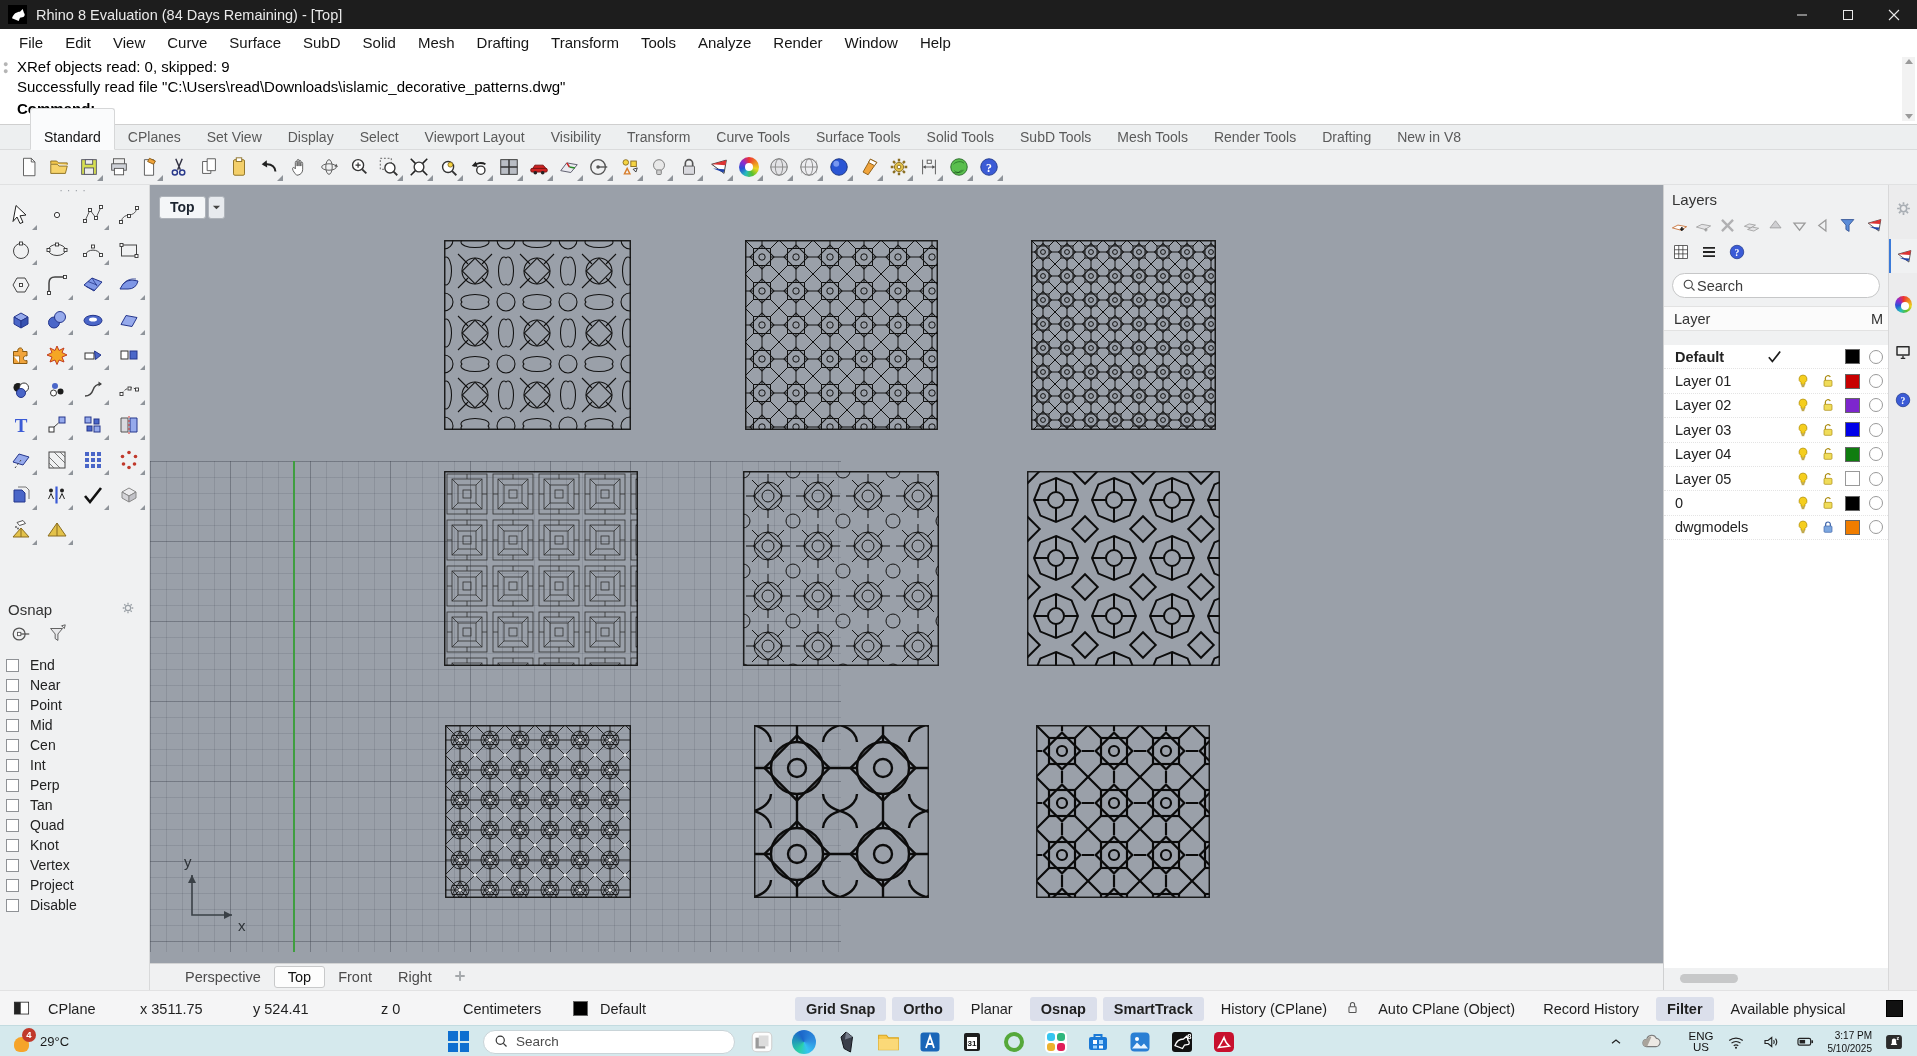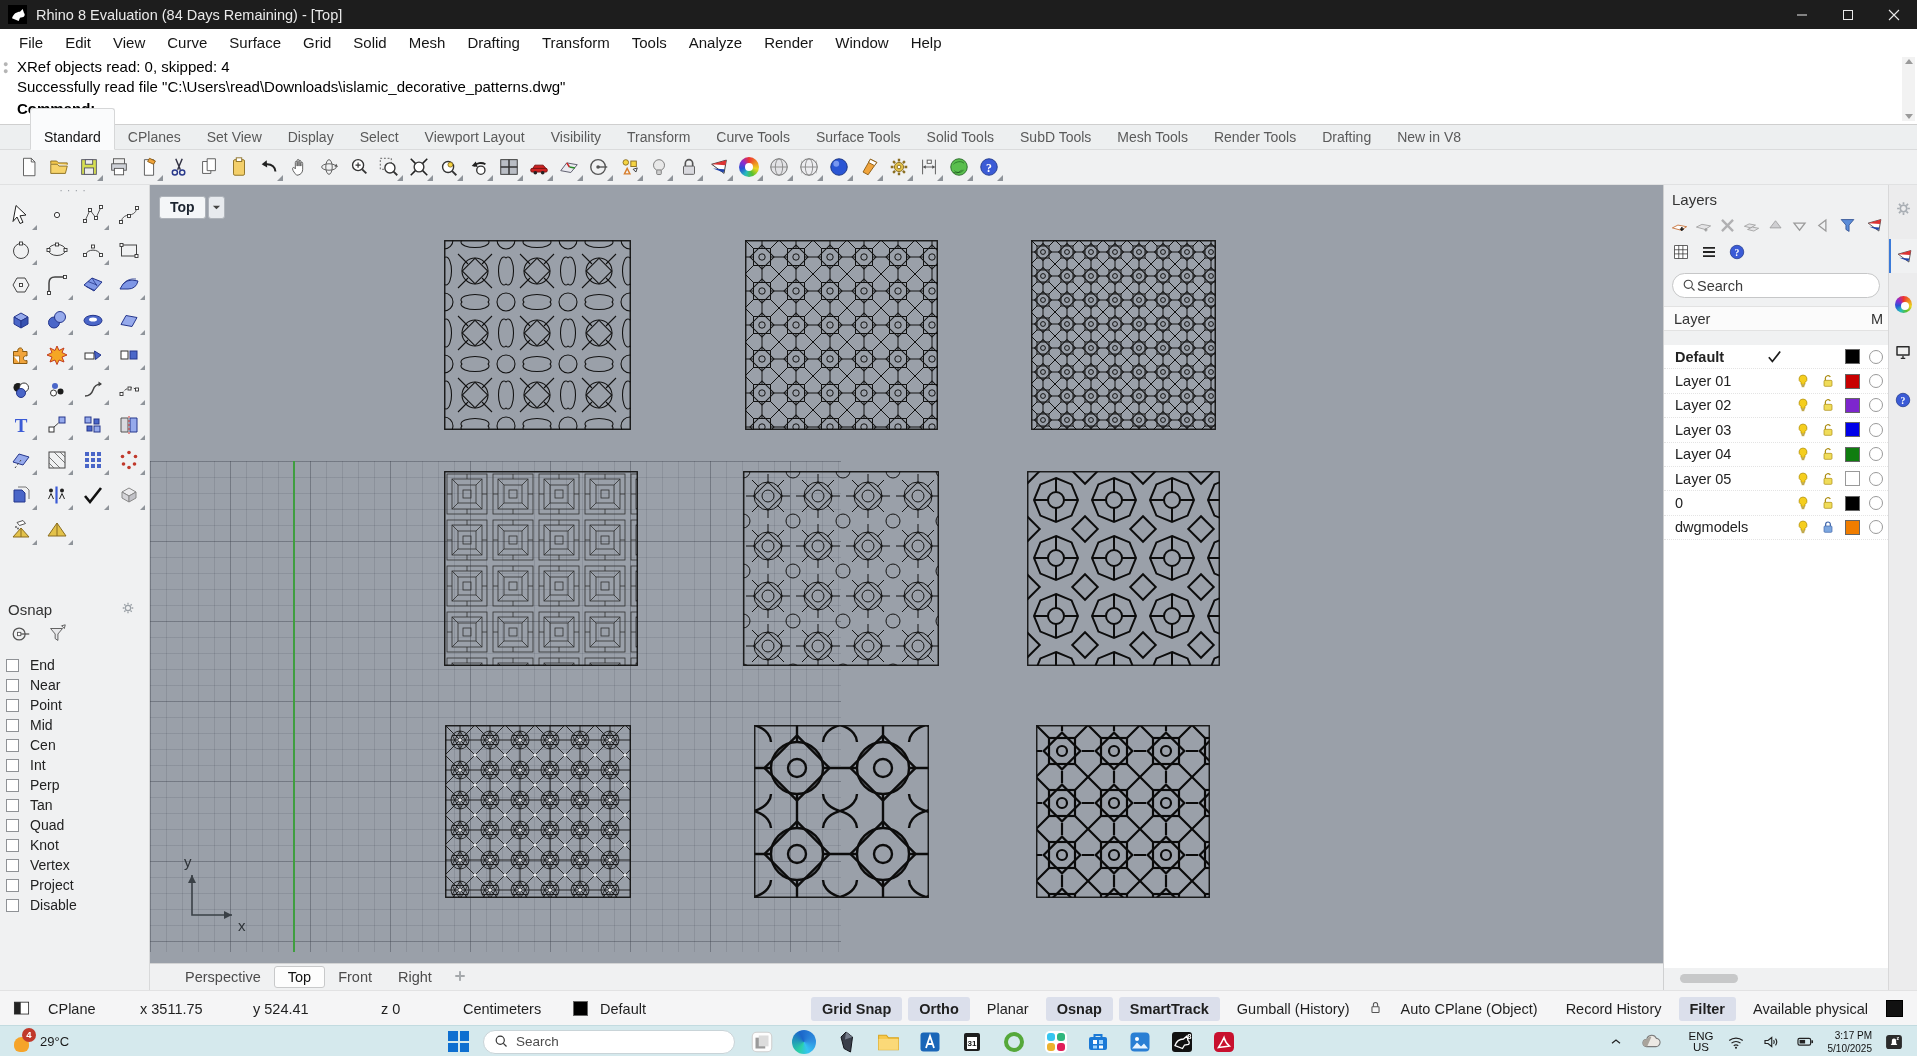--- a/index.html
+++ b/index.html
@@ -112,21 +112,21 @@
   .rp-hscroll .thumb{position:absolute;left:16px;top:6px;width:58px;height:9px;border-radius:5px;background:#c7c8c9;}
   .rp-strip{position:absolute;right:0;top:0;width:29px;height:100%;background:#ececed;border-left:1px solid #d8d8d9;
     display:flex;flex-direction:column;align-items:center;padding-top:6px;gap:14px;}
   .rp-strip .stab{width:29px;height:34px;display:flex;align-items:center;justify-content:center;}
   .rp-strip .stab.active{background:#f0f1f2;border-left:2px solid #3b7ad9;}
 
   
   .statusbar{position:absolute;left:0;top:990px;width:100%;height:35px;background:#f5f5f6;
     border-top:1px solid #e2e2e3;font-size:14.5px;color:#1f1f1f;}
   .sb-item{position:absolute;top:0;height:35px;display:flex;align-items:center;white-space:nowrap;}
-  .sb-toggles{position:absolute;left:795px;top:0;height:35px;display:flex;align-items:center;gap:6px;margin-left:16px;}
+  .sb-toggles{position:absolute;left:795px;top:0;height:35px;display:flex;align-items:center;gap:6px;}
   .toggle{padding:4px 11px;border-radius:3px;}
   .toggle.active{font-weight:bold;background:#dbdfeb;}
   .sb-blacksq{position:absolute;right:14px;top:9px;width:17px;height:17px;background:#111;border:1px solid #000;}
 
   
   .taskbar{position:absolute;left:0;top:1025px;width:100%;height:31px;background:#d5e9ed;border-top:1px solid #c2dbe0;}
   .tb-weather{position:absolute;left:12px;top:0;height:31px;display:flex;align-items:center;gap:6px;font-size:13px;color:#1a1a1a;}
   .wbadge{position:relative;width:22px;height:22px;}
   .wsun{position:absolute;left:2px;top:6px;width:15px;height:15px;border-radius:50% 50% 40% 40%;background:#f6a42a;}
   .wnum{position:absolute;right:-2px;top:-3px;width:14px;height:14px;border-radius:50%;background:#c0392b;color:#fff;
@@ -174,35 +174,35 @@
         </span>
     </div>
   </div>
 
   <div class="menubar" id="menubar">
       <span class="menu-item">File</span>
       <span class="menu-item">Edit</span>
       <span class="menu-item">View</span>
       <span class="menu-item">Curve</span>
       <span class="menu-item">Surface</span>
-      <span class="menu-item">Grid</span>
+      <span class="menu-item">SubD</span>
       <span class="menu-item">Solid</span>
       <span class="menu-item">Mesh</span>
       <span class="menu-item">Drafting</span>
       <span class="menu-item">Transform</span>
       <span class="menu-item">Tools</span>
       <span class="menu-item">Analyze</span>
       <span class="menu-item">Render</span>
       <span class="menu-item">Window</span>
       <span class="menu-item">Help</span>
     </div>
 
   <div class="cmdarea">
     <div class="cmd-handle">●<br>●</div>
-    <div class="cmd-line" style="top:3px">XRef objects read: 0, skipped: 4</div>
+    <div class="cmd-line" style="top:3px">XRef objects read: 0, skipped: 9</div>
     <div class="cmd-line" style="top:23px">Successfully read file "C:\Users\read\Downloads\islamic_decorative_patterns.dwg"</div>
     <div class="cmd-line cmd-prompt" style="top:45px">Command:</div>
     <div class="cmd-scroll">
       <i class="ar" style="top:2px;border-bottom:5px solid #9a9a9a;"></i>
       <i class="ar" style="bottom:2px;border-top:5px solid #9a9a9a;border-bottom:none;"></i>
     </div>
   </div>
 
   <div class="tabsrow" id="tabsrow">
       <span class="ttab active">Standard</span>
@@ -1338,21 +1338,21 @@
     <div class="sb-item" style="left:573px">
       <span class="swatch" id="sb-swatch" style="background: rgb(0, 0, 0);"></span>
       </div>
     <div class="sb-item" style="left:600px">Default</div>
     <div class="sb-toggles" id="sbtoggles">
         <span class="toggle active">Grid Snap</span>
         <span class="toggle active">Ortho</span>
         <span class="toggle">Planar</span>
         <span class="toggle active">Osnap</span>
         <span class="toggle active">SmartTrack</span>
-        <span class="toggle">Gumball (History)</span>
+        <span class="toggle">History (CPlane)</span>
         <span><svg viewBox="0 0 24 24" width="17" height="17">
             <rect x="7" y="11" width="10" height="8" rx="1" fill="none" stroke="#555" stroke-width="1.5"></rect>
             <path d="M9 11V8a3 3 0 0 1 6 0v3" fill="none" stroke="#555" stroke-width="1.5"></path>
           </svg></span>
         <span class="toggle">Auto CPlane (Object)</span>
         <span class="toggle">Record History</span>
         <span class="toggle active">Filter</span>
         <span class="toggle">Available physical</span>
       </div>
     <div class="sb-blacksq"></div>

